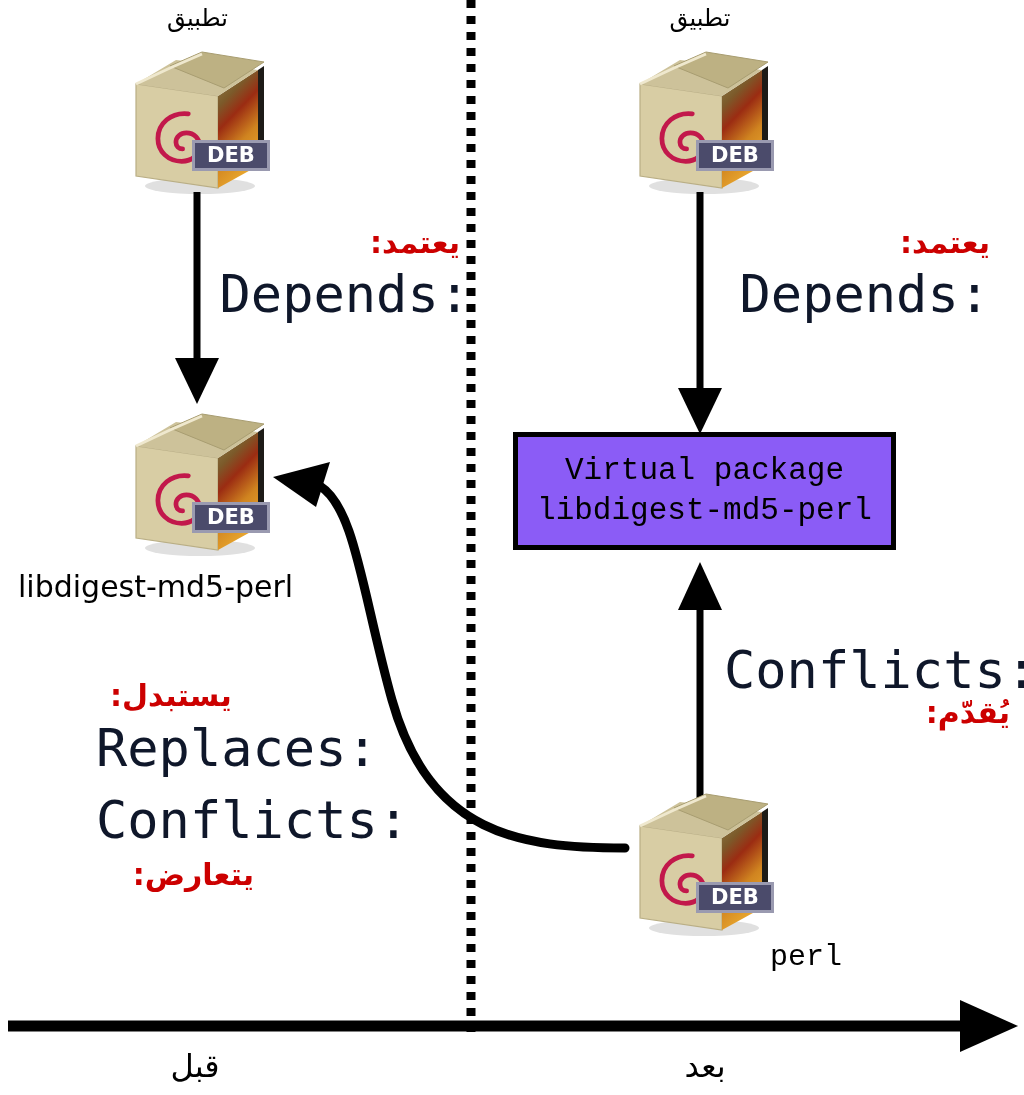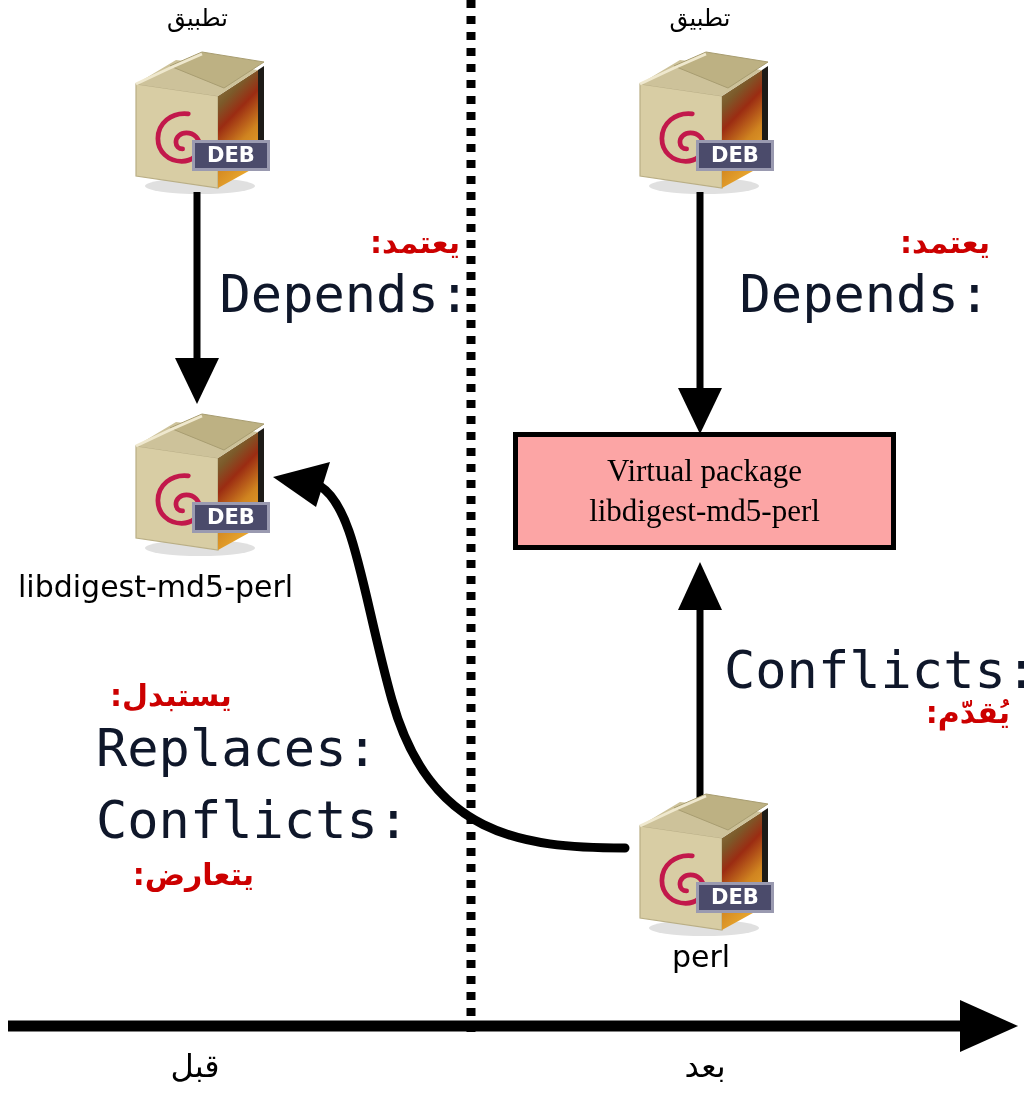--- a/index.html
+++ b/index.html
@@ -67,23 +67,23 @@
     font-size: 52px;
     color: #0f172a;
     white-space: nowrap;
     line-height: 1;
     letter-spacing: 0px;
   }
   .vbox {
     position: absolute;
     box-sizing: border-box;
     border: 5px solid #000000;
-    background: #fca5a5;
+    background: #8b5cf6;
     text-align: center;
-    font-family: Liberation Serif, serif;
+    font-family: Liberation Mono, monospace;
     font-size: 31px;
     color: #000000;
     line-height: 1.28;
     padding-top: 14px;
     white-space: nowrap;
   }
 
   
   .deb-icon {
     position: absolute;
@@ -273,19 +273,19 @@
         <path d="M 34,4 C 16,2 2,14 2,30 C 2,44 13,54 27,54 C 38,54 46,47 46,38 C 46,30 40,24 32,24 C 26,24 21,28 21,34 C 21,38 24,41 28,41" fill="none" stroke="#c2184b" stroke-width="5" stroke-linecap="round"></path>
       </g>
       <g>
         <rect x="74" y="92" width="78" height="31" fill="#9a9ab0"></rect>
         <rect x="77" y="95" width="72" height="25" fill="#4b4b6b"></rect>
         <text x="113" y="114" font-family="'DejaVu Sans', sans-serif" font-size="21" font-weight="bold" fill="#ffffff" text-anchor="middle">DEB</text>
       </g>
     </svg>
   </div>
 
-  <div class="abs pkg-label" style="left:560px; top:942px; width:282px; text-align:center;">perl</div>
+  <div class="abs pkg-label" style="left:560px; top:942px; width:282px; text-align:right;font-family:Liberation Mono, monospace;">perl</div>
 
   <div class="abs axis-arabic" style="left:80px; top:1050px; width:230px; text-align:center;">قبل</div>
 
   <div class="abs axis-arabic" style="left:590px; top:1050px; width:230px; text-align:center;">بعد</div>
 
 </div>
 
 </body></html>

